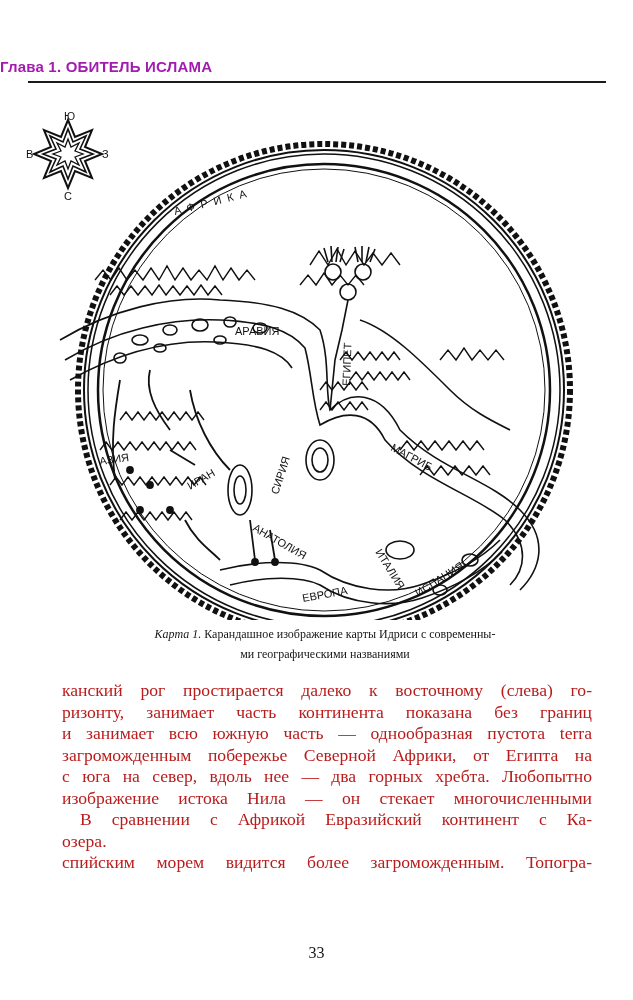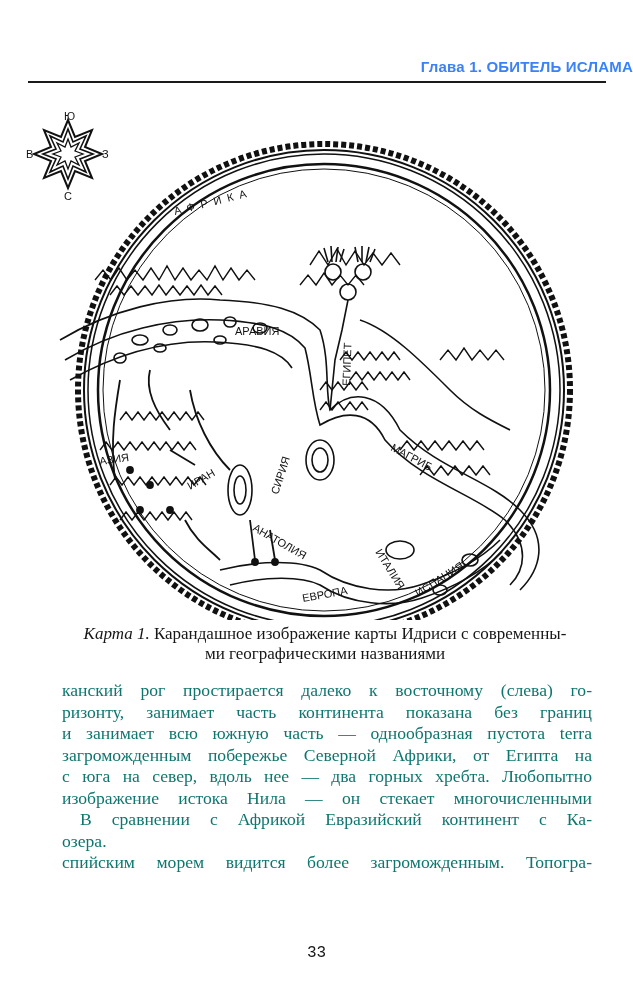--- a/index.html
+++ b/index.html
@@ -1,44 +1,44 @@
 <!DOCTYPE html>
 <html><head>
 <meta charset="utf-8">
 <style>
   html, body { margin: 0; padding: 0; background: #ffffff; }
   body { width: 633px; height: 1000px; position: relative; overflow: hidden; color: #111; }
   .running-head {
-    position: absolute; left: 0; top: 58px; width: 633px; text-align: right;
+    position: absolute; left: 0; top: 58px; width: 633px; text-align: left;
     font-family: "Liberation Sans", sans-serif; font-weight: bold; font-size: 15px;
-    letter-spacing: 0.2px; color: #3b82f6;
+    letter-spacing: 0.2px; color: #a21caf;
   }
   .head-rule {
     position: absolute; left: 28px; top: 81px; width: 578px; height: 0;
     border-top: 2px solid #1a1a1a;
   }
   .figure { position: absolute; left: 20px; top: 90px; width: 600px; height: 530px; }
   .figure svg { width: 600px; height: 530px; display: block; }
   .map-label { font-family: "Liberation Sans", sans-serif; font-size: 11px; fill: #111; }
   .caption {
     position: absolute; left: 60px; top: 624px; width: 530px; text-align: center;
-    font-family: "Liberation Serif", serif; font-size: 17px; line-height: 20px; color: #161616;
+    font-family: "Liberation Serif", serif; font-size: 12px; line-height: 20px; color: #161616;
   }
   .caption .lead { font-style: italic; }
   .body-text {
     position: absolute; left: 62px; top: 680px; width: 530px;
     font-family: "Liberation Serif", serif; font-size: 17.6px; line-height: 21.5px;
-    color: #0f766e; text-align: justify;
+    color: #b91c1c; text-align: justify;
   }
   .line { display: block; white-space: nowrap; text-align-last: justify; text-align: justify; }
   .line.last { text-align-last: left; }
   .line.indent { padding-left: 18px; }
   .page-number {
     position: absolute; left: 0; top: 944px; width: 633px; text-align: center;
-    font-family: Liberation Mono, monospace; font-size: 16px; color: #161616;
+    font-family: Liberation Serif, serif; font-size: 16px; color: #161616;
   }
 </style>
 </head>
 <body>
 
 <div class="running-head">Глава 1. ОБИТЕЛЬ ИСЛАМА</div>
 <div class="head-rule"></div>
 
 <div class="figure">
   <svg viewBox="0 0 600 530" xmlns="http://www.w3.org/2000/svg">

